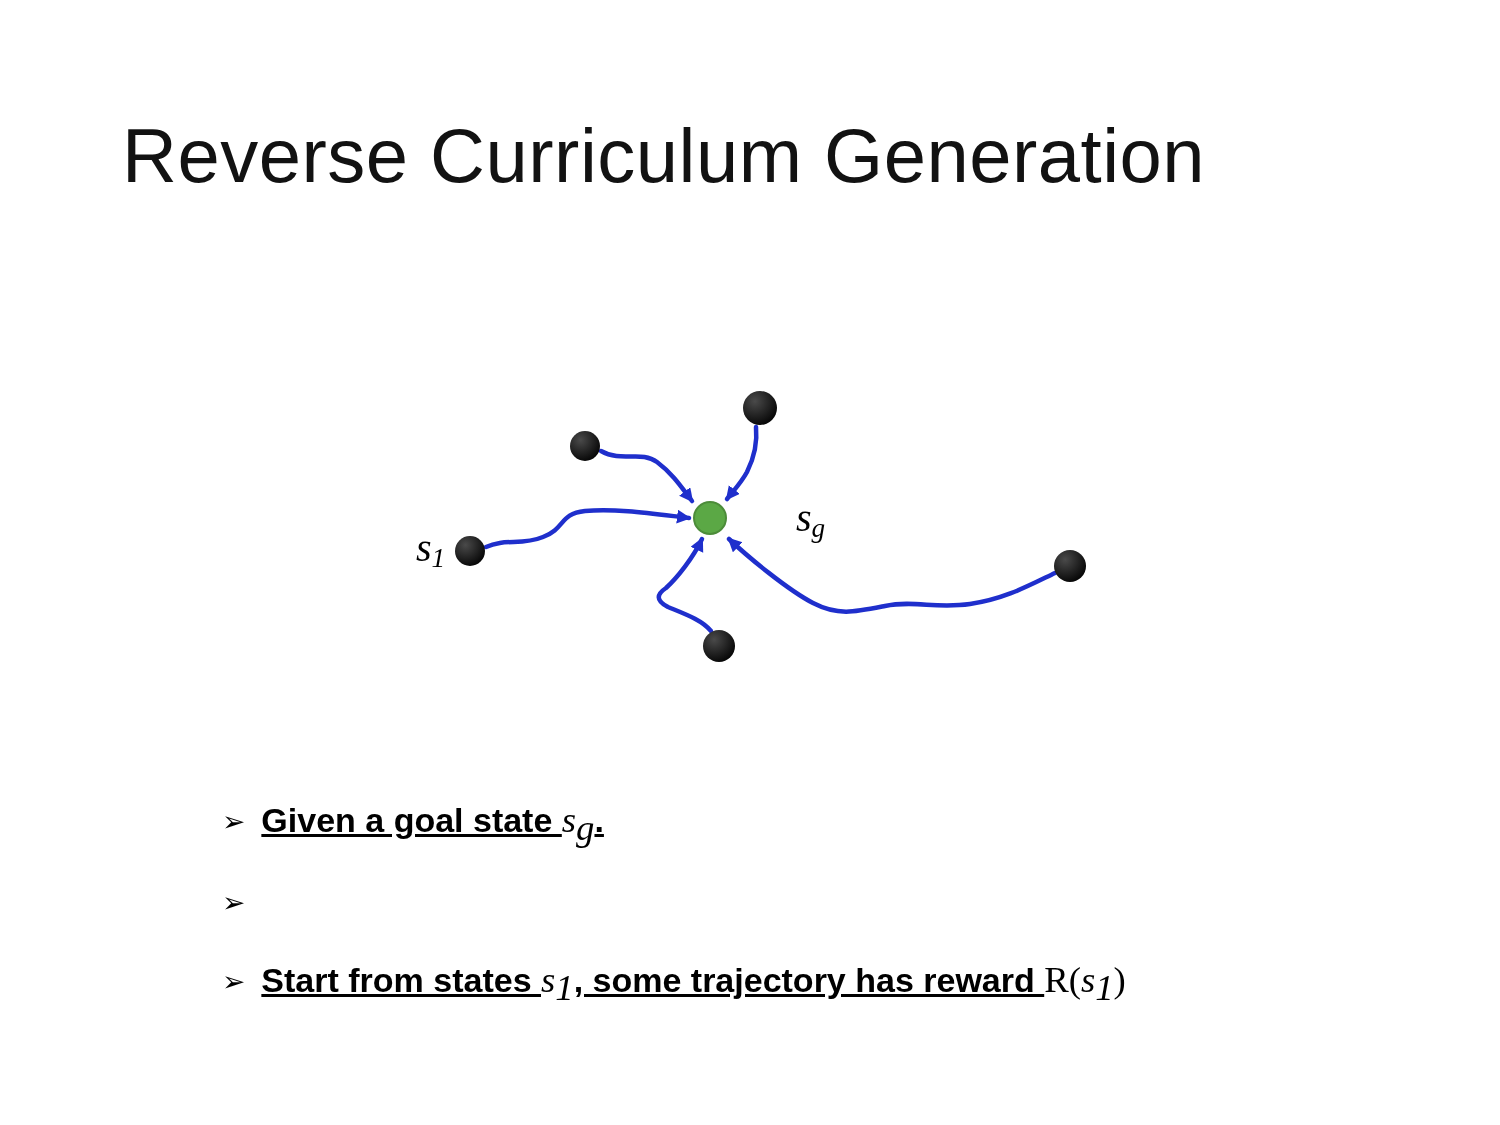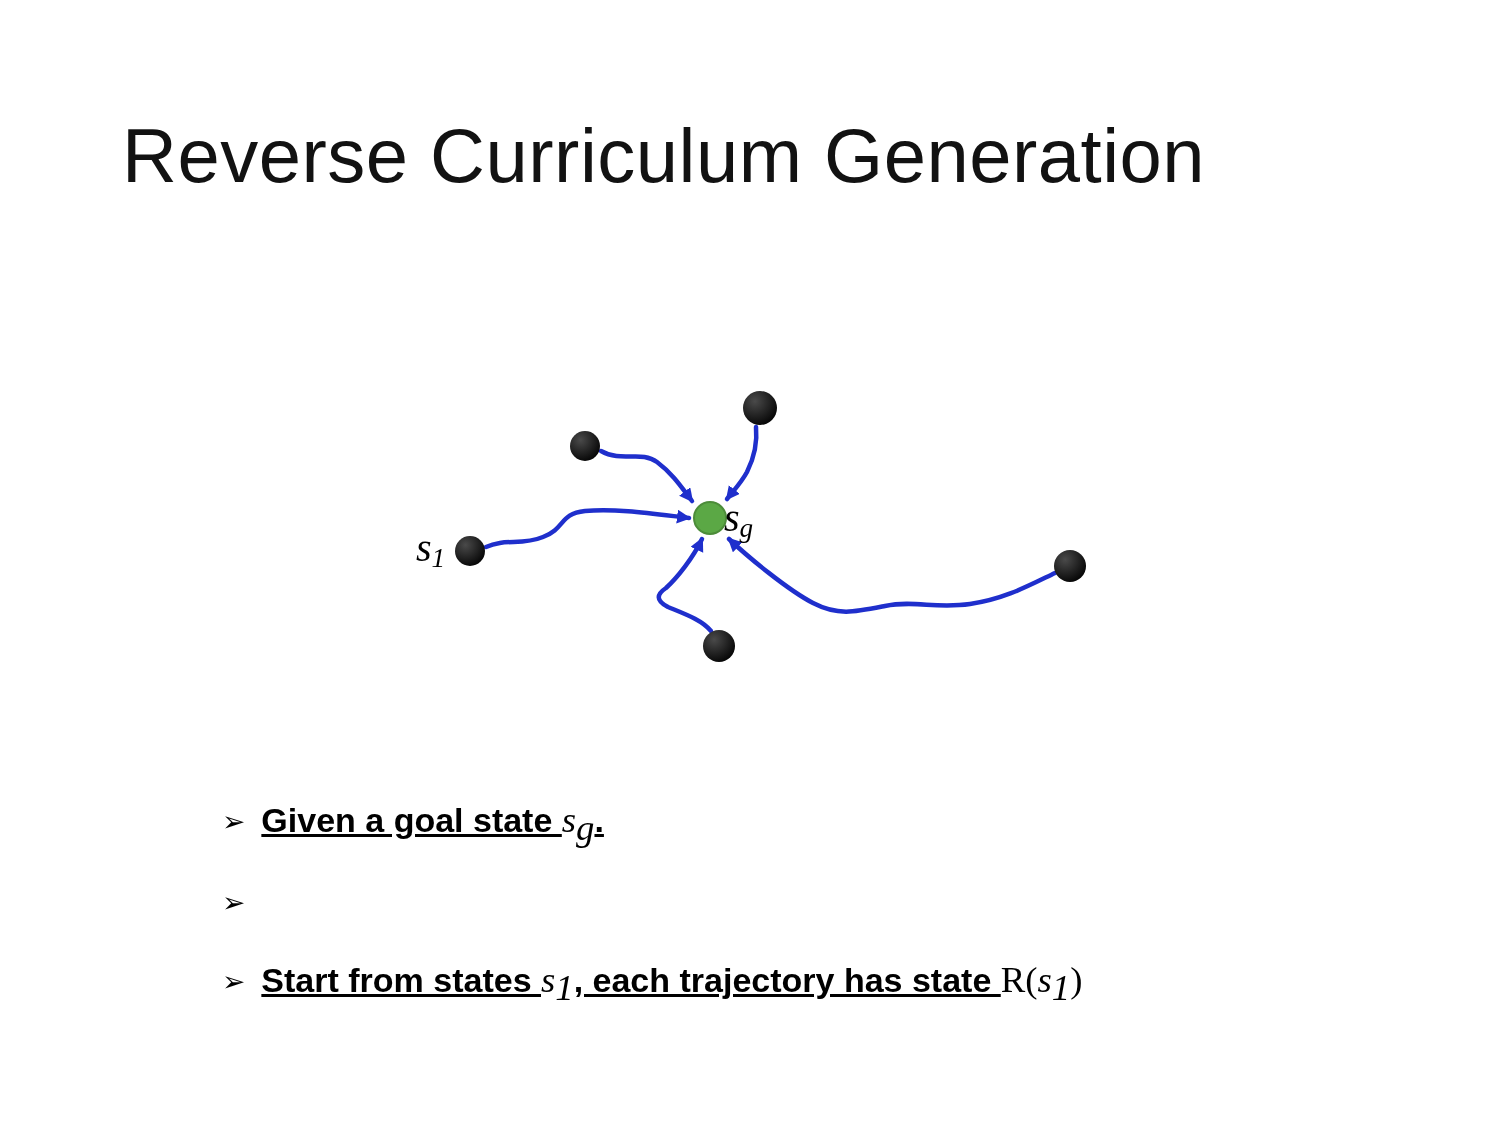--- a/index.html
+++ b/index.html
@@ -122,31 +122,31 @@
     <circle cx="1070" cy="566" r="16" fill="url(#dotShade)"></circle>
     <circle cx="719" cy="646" r="16" fill="url(#dotShade)"></circle>
 
     <circle cx="710" cy="518" r="16" stroke-width="2" fill="#5BA845" stroke="#4C8C39"></circle>
   </svg>
 
   <div class="node-label" style="left: 416px; top: 524px;">
     <span class="seg-math">s</span><span class="seg-mathsub">1</span>
   </div>
 
-  <div class="node-label" style="left: 724px; top: 494px;">
+  <div class="node-label" style="left: 796px; top: 494px;">
     <span class="seg-math">s</span><span class="seg-mathsub">g</span>
   </div>
 
   <div class="bullet-list">
       <div class="bullet-item">
         <span class="bullet-marker">➢</span>
         <span class="bullet-text"><span class="seg-normal">Given a goal state </span><span class="seg-math">s</span><span class="seg-mathsub">g</span><span class="seg-normal">.</span></span>
       </div>
       <div class="bullet-item">
         <span class="bullet-marker">➢</span>
       </div>
       <div class="bullet-item">
         <span class="bullet-marker">➢</span>
-        <span class="bullet-text"><span class="seg-normal">Start from states </span><span class="seg-math">s</span><span class="seg-mathsub">1</span><span class="seg-normal">, each trajectory has state </span><span class="seg-mathrm">R(</span><span class="seg-math">s</span><span class="seg-mathsub">1</span><span class="seg-mathrm">)</span></span>
+        <span class="bullet-text"><span class="seg-normal">Start from states </span><span class="seg-math">s</span><span class="seg-mathsub">1</span><span class="seg-normal">, some trajectory has reward </span><span class="seg-mathrm">R(</span><span class="seg-math">s</span><span class="seg-mathsub">1</span><span class="seg-mathrm">)</span></span>
       </div>
     </div>
 
 </div>
 
 </body></html>

